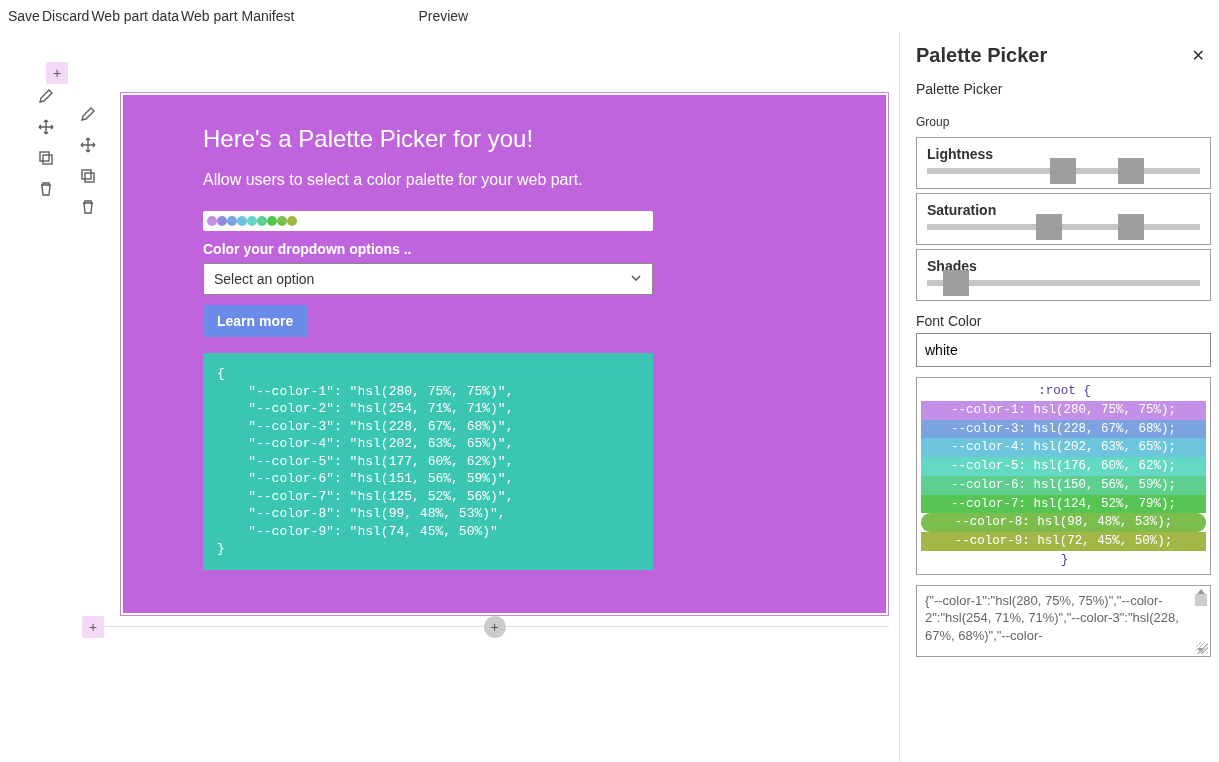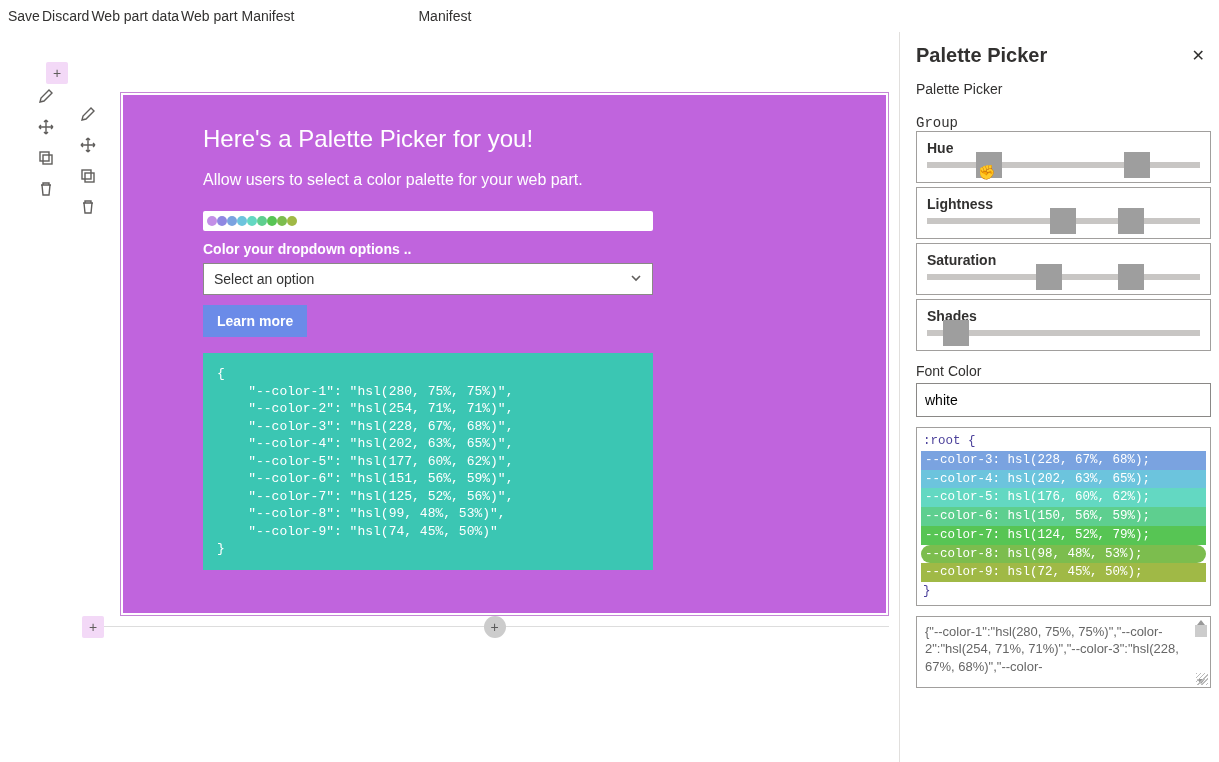--- a/index.html
+++ b/index.html
@@ -167,21 +167,21 @@
   .sp-title {
     font-size: 20px;
     font-weight: 600;
     margin: 0 0 14px 0;
     display: flex;
     justify-content: space-between;
     align-items: center;
   }
   .sp-title .close { font-size: 16px; font-weight: 400; cursor: pointer; padding: 0 6px; }
   .sp-sub { font-size: 14px; margin-bottom: 18px; }
-  .sp-group-label { font-size: 14px; margin-bottom: 0; font-family: Liberation Mono, monospace; }
+  .sp-group-label { font-size: 12px; margin-bottom: 8px; }
   .slider-box {
     border: 1px solid #a19f9d;
     padding: 8px 10px 14px 10px;
     margin-bottom: 4px;
   }
   .slider-box .lbl { font-weight: 600; font-size: 14px; margin-bottom: 6px; }
   .range-track {
     position: relative;
     height: 6px;
     background: #c8c6c4;
@@ -204,20 +204,21 @@
     font-size: 14px;
   }
 
   .root-box {
     border: 1px solid #a19f9d;
     margin-top: 10px;
     font-family: Consolas, "Courier New", monospace;
     font-size: 12.5px;
     padding: 4px;
     line-height: 1.5;
+    text-align: center;
   }
   .root-box .brace { color: #4a3f9a; padding-left: 2px; }
   .root-box .row { color: #fff; padding: 0 4px; white-space: pre; }
 
   .text-out {
     position: relative;
     border: 1px solid #a19f9d;
     margin-top: 10px;
     padding: 6px 24px 6px 8px;
     height: 72px;
@@ -246,21 +247,21 @@
 </style>
 </head>
 <body>
 
 <div class="top-toolbar">
   <span>Save</span>
   <span>Discard</span>
   <span>Web part data</span>
   <span>Web part Manifest</span>
   <span style="flex:0 0 120px"></span>
-  <span>Manifest</span>
+  <span>Preview</span>
 </div>
 
 <div class="layout">
 
   <div class="canvas-wrap">
 
     <div class="add-pill top">+</div>
 
     <div class="section-toolbar">
       <span><svg viewBox="0 0 16 16">
@@ -345,28 +346,20 @@
   </div>
 
   <div class="side-panel">
     <div class="sp-title">
       <span>Palette Picker</span>
       <span class="close">✕</span>
     </div>
     <div class="sp-sub">Palette Picker</div>
     <div class="sp-group-label">Group</div>
 
-    <div class="slider-box">
-      <div class="lbl">Hue</div>
-      <div class="range-track">
-        <div class="range-thumb" style="left:18%"></div>
-        <div class="range-thumb" style="left:72%"></div>
-        <div class="cursor-grab" style="left:19%; top:2px;">✊</div>
-      </div>
-    </div>
 
     <div class="slider-box">
       <div class="lbl">Lightness</div>
       <div class="range-track">
         <div class="range-thumb" style="left:45%"></div>
         <div class="range-thumb" style="left:70%"></div>
       </div>
     </div>
 
     <div class="slider-box">
@@ -383,20 +376,21 @@
         <div class="range-thumb" style="left:6%"></div>
       </div>
     </div>
 
     <div class="sp-field-label">Font Color</div>
     <input class="sp-input" value="white" style="">
 
     <div class="root-box" id="root-rows">
       <div class="brace">:root {</div>
 
+      <div class="row" style="background: rgb(195, 143, 231);">--color-1: hsl(280, 75%, 75%);</div>
         <div class="row" style="background: rgb(122, 163, 224);">--color-3: hsl(228, 67%, 68%);</div>
         <div class="row" style="background: rgb(108, 196, 221);">--color-4: hsl(202, 63%, 65%);</div>
         <div class="row" style="background: rgb(99, 216, 194);">--color-5: hsl(176, 60%, 62%);</div>
         <div class="row" style="background: rgb(94, 207, 143);">--color-6: hsl(150, 56%, 59%);</div>
         <div class="row" style="background: rgb(87, 197, 84);">--color-7: hsl(124, 52%, 79%);</div>
         <div class="row" style="background: rgb(124, 189, 78); border-radius: 9px;">--color-8: hsl(98, 48%, 53%);</div>
         <div class="row" style="background: rgb(160, 185, 70);">--color-9: hsl(72, 45%, 50%);</div>
         <div class="brace">}</div>
     </div>
 

